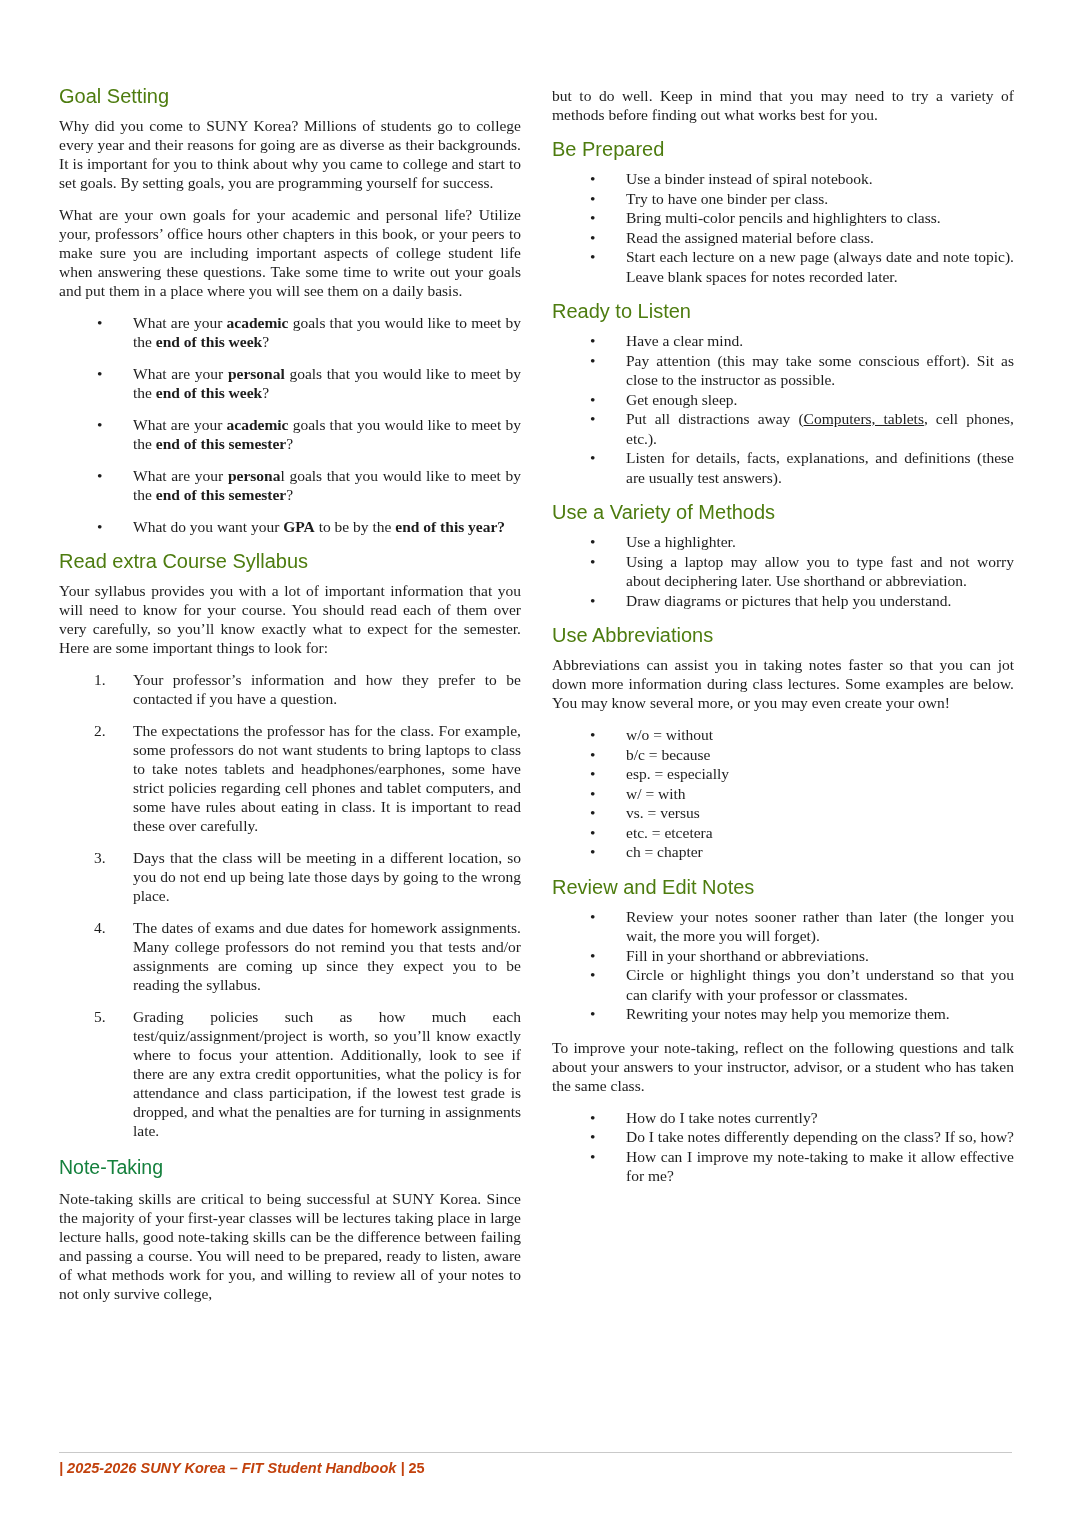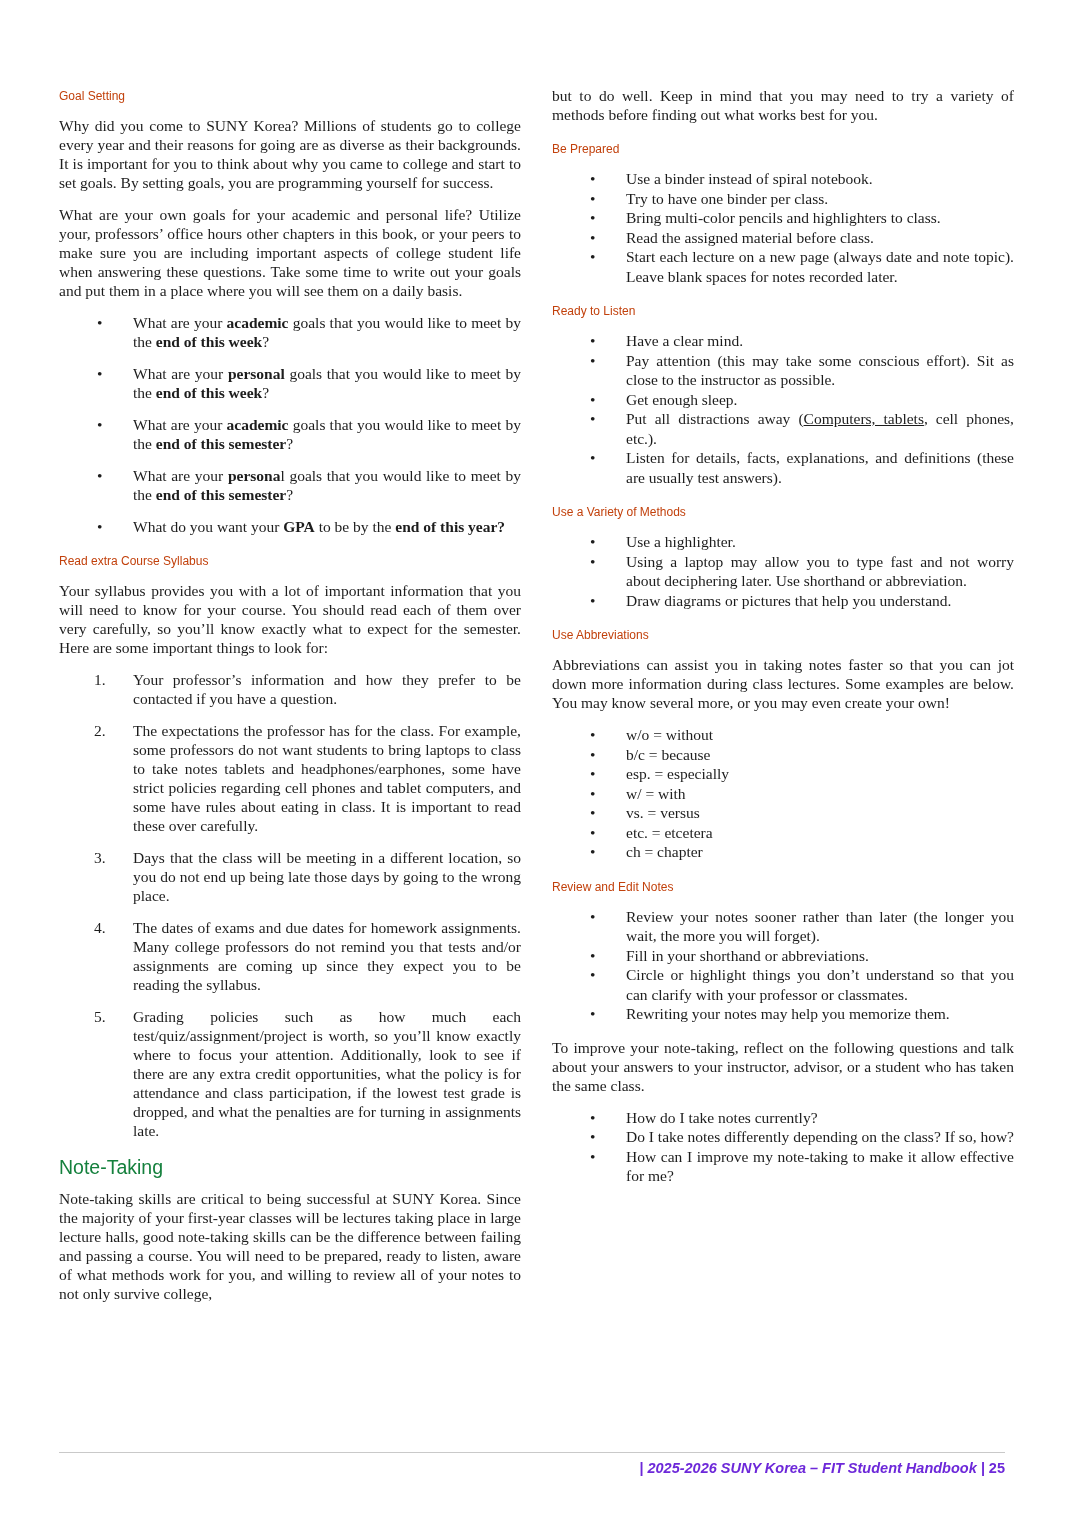--- a/index.html
+++ b/index.html
@@ -17,22 +17,22 @@
   .col > :first-child{margin-top:0;}
 
   p{
     margin:0 0 13px 0;
     font-size:15.5px;line-height:19px;
     text-align:justify;
   }
   .h3{
     font-family:"Liberation Sans", sans-serif;
     font-weight:400;
-    font-size:12px;line-height:20px;
-    color:#c2410c;
+    font-size:20px;line-height:20px;
+    color:#4d7c0f;
     margin:15px 0 10px 0;
   }
   .h2{
     font-family:"Liberation Sans", sans-serif;
     font-weight:400;
     font-size:19.5px;line-height:24px;
     color:#15803d;
     margin:15px 0 10px 0;
   }
   ul,ol{list-style:none;margin:0 0 14px 0;padding:0;}
@@ -52,28 +52,27 @@
   ol li{counter-increment:item;margin-bottom:13px;line-height:19px;}
   ol li::before{
     content:counter(item) ".";
     position:absolute;left:35px;
   }
   .b{font-weight:bold;}
   .u{text-decoration:underline;}
 
   .footer{
     position:absolute;
-    left:59px;right:70px;top:1452px;
+    left:59px;right:63px;top:1452px;
     border-top:1px solid #c9c9c9;
     padding-top:7px;
-    text-align:right;
     font-family:"Liberation Sans", sans-serif;
     font-weight:bold;
     font-size:14.5px;
-    color:#6d28d9;
+    color:#c2410c;
   }
   .footer .ital{font-style:italic;}
 </style>
 </head>
 <body>
 
 <div class="page">
   <div class="cols">
     <div class="col" id="col-left">
         <div class="h3">Goal Setting</div>

